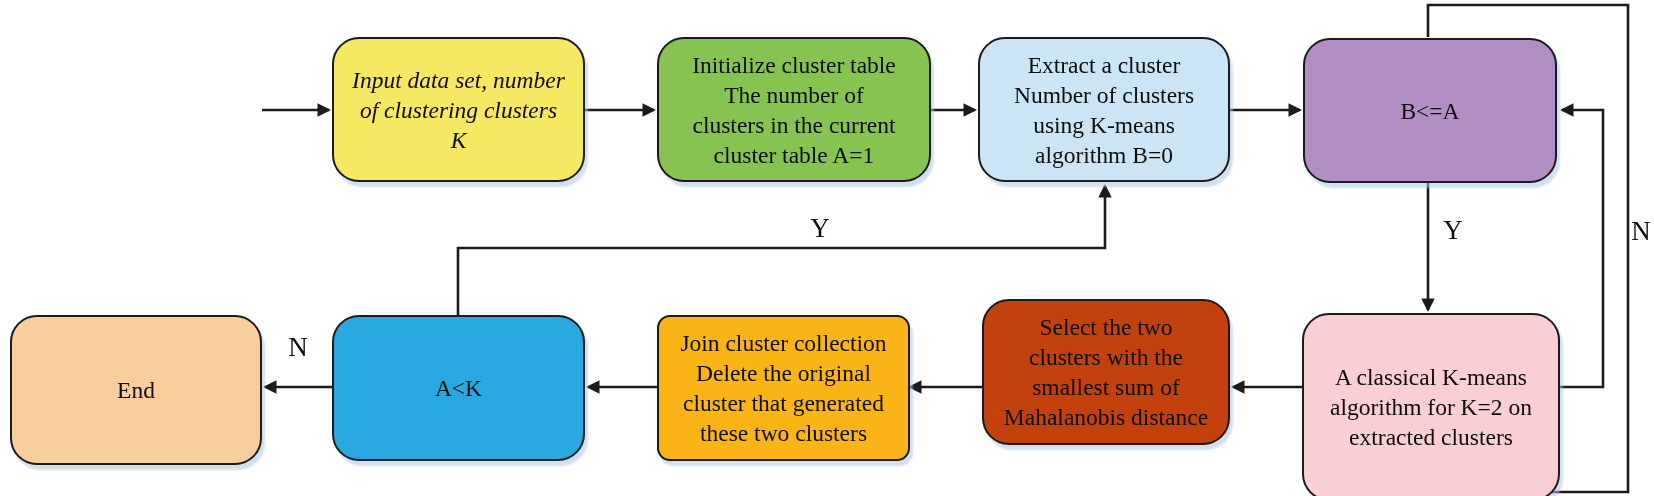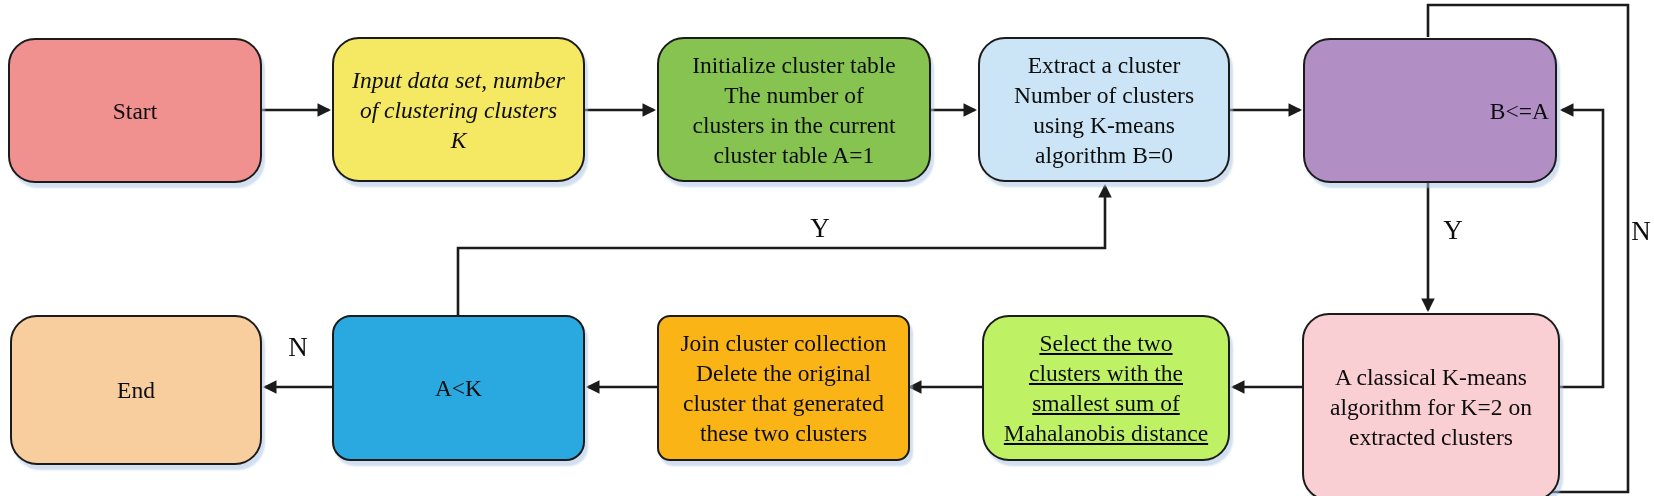--- a/index.html
+++ b/index.html
@@ -61,23 +61,20 @@
     <path class="conn" d="M1428 37 V5 H1628 V492 H1428 V464" marker-end="url(#arrow)"></path>
     <path class="conn" d="M1428 183 V310" marker-end="url(#arrow)"></path>
     <path class="conn" d="M1560 387 H1603 V110 H1562" marker-end="url(#arrow)"></path>
     <path class="conn" d="M1302 387 H1233" marker-end="url(#arrow)"></path>
     <path class="conn" d="M982 387 H910" marker-end="url(#arrow)"></path>
     <path class="conn" d="M657 387 H588" marker-end="url(#arrow)"></path>
     <path class="conn" d="M332 387 H265" marker-end="url(#arrow)"></path>
     <path class="conn" d="M458 315 V248 H1105 V186" marker-end="url(#arrow)"></path>
   </svg>
 
-  <div class="node" style="left: 8px; top: 38px; width: 254px; height: 145px; background-color: rgb(240, 145, 143);">
-    <span class="lbl">Start</span>
-  </div>
 
   <div class="node" style="left: 332px; top: 37px; width: 253px; height: 145px; background-color: rgb(245, 232, 99); font-style: italic;">
     <span class="lbl">Input data set, number
 of clustering clusters
 K</span>
   </div>
 
   <div class="node" style="left: 657px; top: 37px; width: 274px; height: 145px; background-color: rgb(135, 195, 81);">
     <span class="lbl">Initialize cluster table
 The number of
@@ -85,40 +82,40 @@
 cluster table A=1</span>
   </div>
 
   <div class="node" style="left: 978px; top: 37px; width: 252px; height: 145px; background-color: rgb(203, 229, 246); font-family: Liberation Serif, serif;">
     <span class="lbl">Extract a cluster
 Number of clusters
 using K-means
 algorithm B=0</span>
   </div>
 
-  <div class="node" style="left: 1303px; top: 38px; width: 254px; height: 145px; background-color: rgb(177, 142, 196); justify-content: flex-end;">
+  <div class="node" style="left: 1303px; top: 38px; width: 254px; height: 145px; background-color: rgb(177, 142, 196);">
     <span class="lbl">B&lt;=A</span>
   </div>
 
   <div class="node" style="left: 10px; top: 315px; width: 252px; height: 150px; background-color: rgb(249, 206, 159);">
     <span class="lbl">End</span>
   </div>
 
-  <div class="node" style="left: 332px; top: 315px; width: 253px; height: 146px; background-color: rgb(42, 169, 224); border-radius: 19px;">
+  <div class="node" style="left: 332px; top: 315px; width: 253px; height: 146px; background-color: rgb(42, 169, 224);">
     <span class="lbl">A&lt;K</span>
   </div>
 
   <div class="node" style="left: 657px; top: 315px; width: 253px; height: 146px; background-color: rgb(251, 180, 22); border-radius: 13px;">
     <span class="lbl">Join cluster collection
 Delete the original
 cluster that generated
 these two clusters</span>
   </div>
 
-  <div class="node" style="left: 982px; top: 315px; width: 248px; height: 146px; background-color: #bef264; text-decoration: underline;">
+  <div class="node" style="left: 982px; top: 299px; width: 248px; height: 146px; background-color: #c2410c;">
     <span class="lbl">Select the two
 clusters with the
 smallest sum of
 Mahalanobis distance</span>
   </div>
 
   <div class="node" style="left: 1302px; top: 313px; width: 258px; height: 188px; background-color: rgb(249, 207, 211);">
     <span class="lbl">A classical K-means
 algorithm for K=2 on
 extracted clusters</span>

